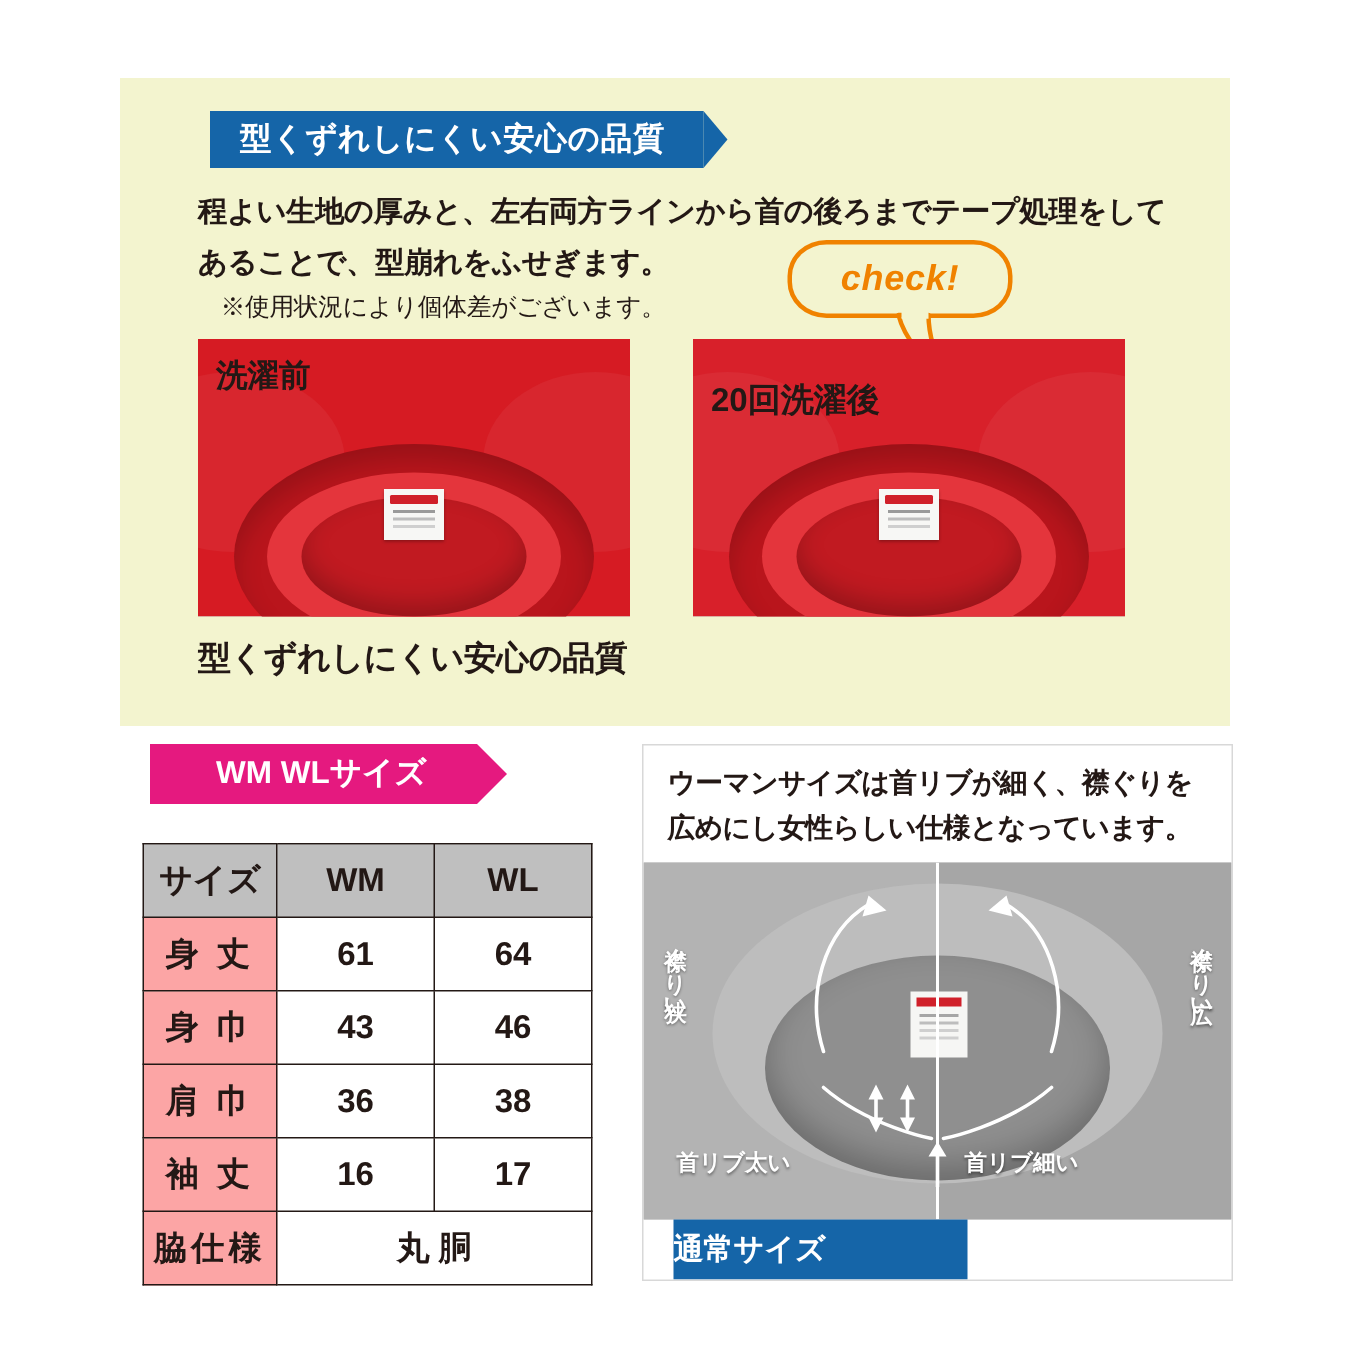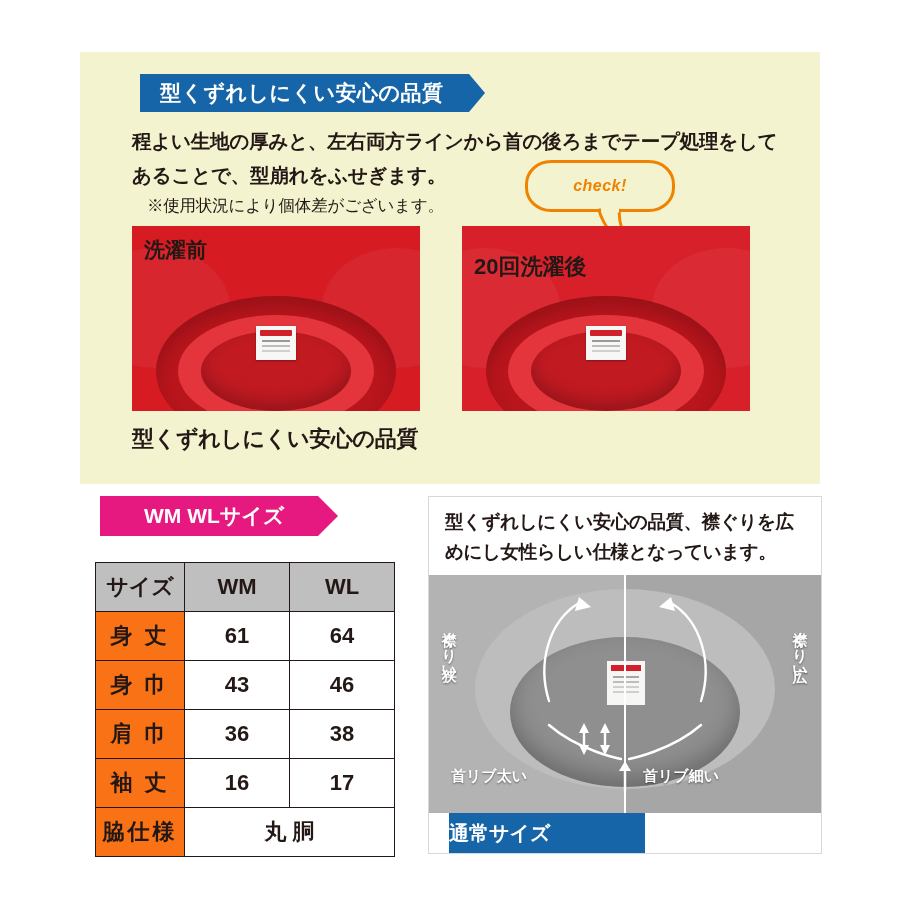--- a/index.html
+++ b/index.html
@@ -92,21 +92,21 @@
   }
   .check-text {
     position: absolute;
     left: 0;
     top: 0;
     width: 150px;
     height: 52px;
     line-height: 52px;
     text-align: center;
     color: #f08200;
-    font-size: 16px;
+    font-size: 24px;
     font-weight: bold;
     font-style: italic;
     letter-spacing: 0.5px;
   }
   .check-tail {
     position: absolute;
     left: 72px;
     top: 48px;
   }
 
@@ -259,21 +259,21 @@
   table.size th, table.size td {
     border: 1.5px solid #231815;
     height: 46px;
     text-align: center;
     font-size: 22px;
     font-weight: bold;
     color: #231815;
     background: #ffffff;
   }
   table.size thead th { background: #bfbfbf; }
-  table.size tbody th { background: #f97316; width: 96px; letter-spacing: 3px; }
+  table.size tbody th { background: #fca5a5; width: 96px; letter-spacing: 3px; }
   table.size td { background: #ffffff; }
   table.size .hdr-val { width: 102px; }
 
   
   .panel-right {
     position: absolute;
     left: 428px;
     top: 496px;
     width: 392px;
     height: 356px;
@@ -468,21 +468,21 @@
       <td>17</td>
     </tr>
     <tr>
       <th>脇仕様</th>
       <td colspan="2">丸 胴</td>
     </tr>
   </tbody>
 </table>
 
 <div class="panel-right">
-  <div class="desc">型くずれしにくい安心の品質、襟ぐりを広めにし女性らしい仕様となっています。</div>
+  <div class="desc">ウーマンサイズは首リブが細く、襟ぐりを広めにし女性らしい仕様となっています。</div>
 
   <div class="gray-photo">
     <div class="gp-left"></div>
     <div class="gp-right"></div>
 
     <div class="g-neck-outer"></div>
     <div class="g-neck-hole"></div>
     <div class="g-tag"></div>
     <div class="gp-divider"></div>
 

